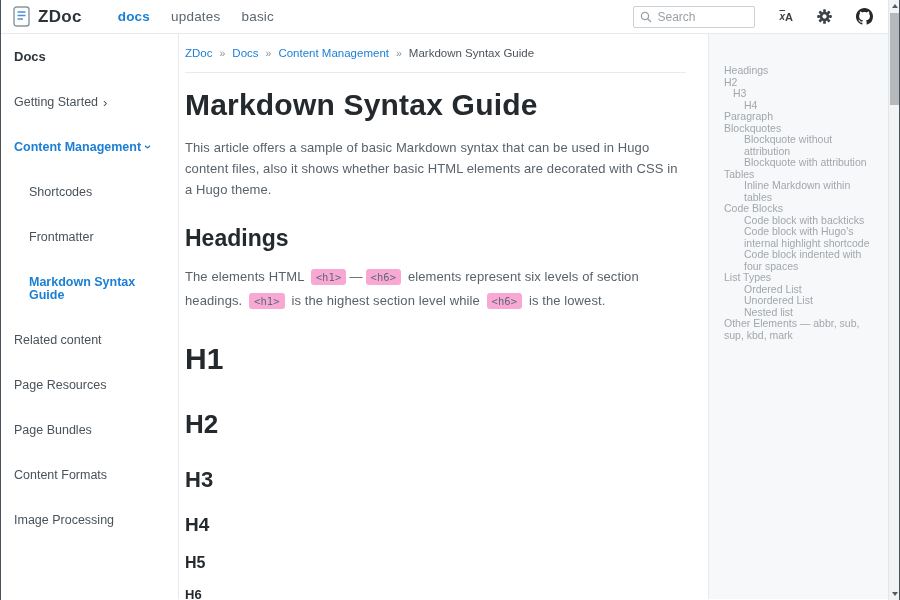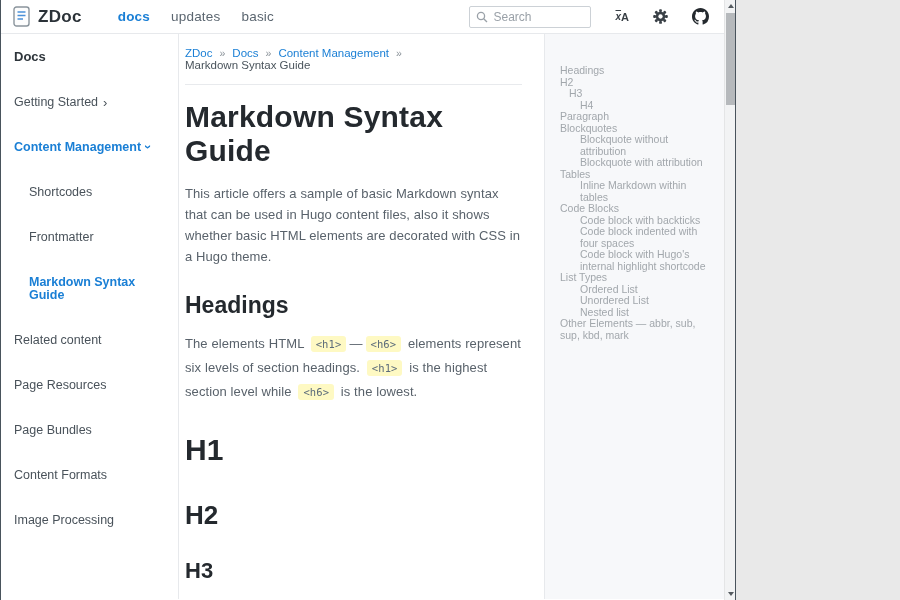--- a/index.html
+++ b/index.html
@@ -1,18 +1,18 @@
 <!DOCTYPE html>
 <html><head>
 <meta charset="utf-8">
 <style>
   * { margin:0; padding:0; box-sizing:border-box; }
   html,body { background:#e9e9e9; }
   .app {
-    width:736px; height:600px; position:relative; background:#fff;
+    width:900px; height:600px; position:relative; background:#fff;
     font-family:"Liberation Sans", sans-serif; overflow:hidden;
     border-left:1px solid #49535c; border-right:1px solid #49535c;
   }
   
   .header {
     height:34px; border-bottom:1px solid #e7e9ec; display:flex;
     align-items:center; padding:0 26px 0 12px; background:#fff;
   }
   .brand-wrap { display:flex; align-items:center; cursor:pointer; }
   .brand { font-size:17px; font-weight:700; color:#2b3238; margin-left:8px; letter-spacing:.3px; }
@@ -48,21 +48,21 @@
   .breadcrumb { font-size:11.5px; color:#7f8890; display:flex; align-items:center; flex-wrap:wrap; }
   .bc-link { color:#1a7fd5; cursor:pointer; }
   .bc-sep { margin:0 7px; color:#8a9299; font-size:10.5px; }
   .bc-current { color:#4a545c; }
   .main hr { border:none; border-top:1px solid #e8eaed; margin:13px 0 0 0; }
   .page-title { font-size:30px; font-weight:700; color:#24292e; margin-top:15px; letter-spacing:.2px; }
   .intro { font-size:13px; color:#59626b; line-height:21px; margin-top:15px; letter-spacing:.1px; }
   .h2-heading { font-size:23px; font-weight:700; color:#24292e; margin-top:25px; }
   .para2 { font-size:13px; color:#59626b; line-height:23px; margin-top:13px; letter-spacing:.1px; }
   .code-chip {
-    font-family:"DejaVu Sans Mono", monospace; font-size:10.5px; background:#fef9c3;
+    font-family:"DejaVu Sans Mono", monospace; font-size:10.5px; background:#f9a8d4;
     color:#5b6b7a; padding:2px 5px; border-radius:3px; margin:0 3px; white-space:nowrap;
   }
   .sample { color:#24292e; font-weight:700; line-height:1.05; }
   .s1 { font-size:30px; margin-top:30px; }
   .s2 { font-size:26px; margin-top:36px; }
   .s3 { font-size:22px; margin-top:30px; }
   .s4 { font-size:19px; margin-top:24px; }
   .s5 { font-size:16px; margin-top:20px; }
   .s6 { font-size:13px; margin-top:16px; }
   
@@ -215,22 +215,22 @@
           <div class="toc-item lvl1">H3</div>
           <div class="toc-item lvl2">H4</div>
           <div class="toc-item lvl0">Paragraph</div>
           <div class="toc-item lvl0">Blockquotes</div>
           <div class="toc-item lvl2">Blockquote without attribution</div>
           <div class="toc-item lvl2">Blockquote with attribution</div>
           <div class="toc-item lvl0">Tables</div>
           <div class="toc-item lvl2">Inline Markdown within tables</div>
           <div class="toc-item lvl0">Code Blocks</div>
           <div class="toc-item lvl2">Code block with backticks</div>
+          <div class="toc-item lvl2">Code block with Hugo's internal highlight shortcode</div>
           <div class="toc-item lvl2">Code block indented with four spaces</div>
-          <div class="toc-item lvl2">Code block with Hugo's internal highlight shortcode</div>
           <div class="toc-item lvl0">List Types</div>
           <div class="toc-item lvl2">Ordered List</div>
           <div class="toc-item lvl2">Unordered List</div>
           <div class="toc-item lvl2">Nested list</div>
           <div class="toc-item lvl0">Other Elements — abbr, sub, sup, kbd, mark</div>
         </div>
     </div>
   </div>
 
   <div class="scrollbar">

